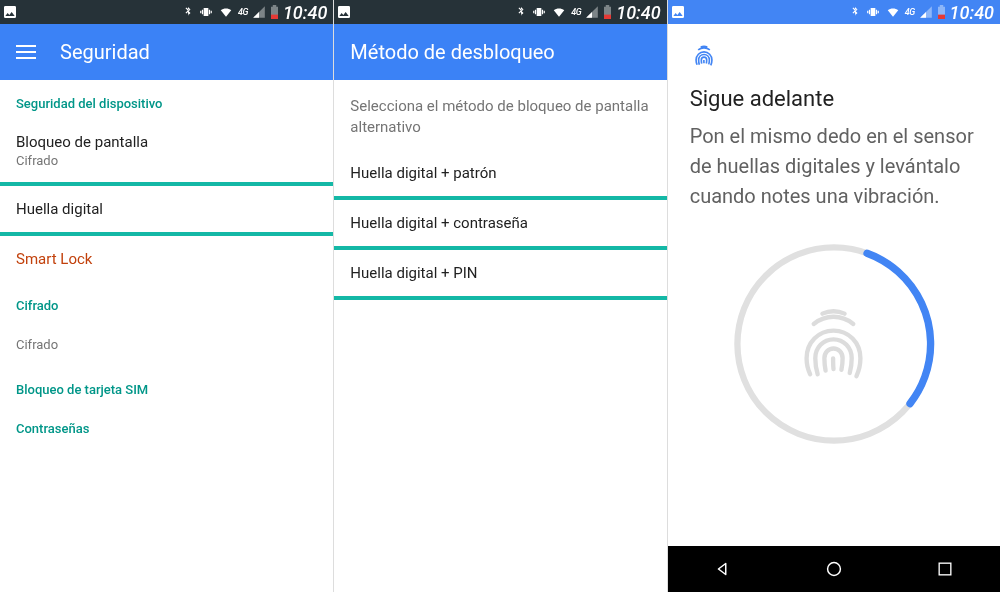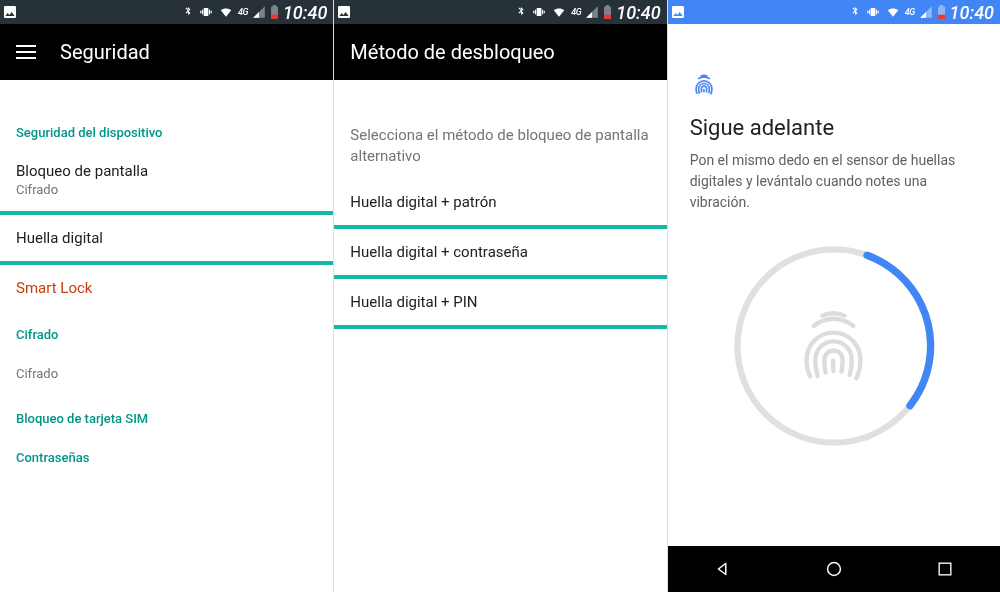--- a/index.html
+++ b/index.html
@@ -36,34 +36,34 @@
   .statusbar.dark { background: #263238; color: #fff; }
   .statusbar.light { background: #4285f4; color: #fff; }
   .status-left { display:flex; align-items:center; gap:2px;}
   .status-right { display: flex; align-items: center; gap: 4px; }
   .status-icon { display:inline-flex; align-items:center; justify-content:center; }
   .status-time { font-size: 18px; }
 
   
   .appbar {
     height: 56px;
-    background: #000000;
+    background: #3b82f6;
     color: #fff;
     display: flex;
     align-items: center;
     padding: 0 16px;
     gap: 24px;
   }
   .appbar .title { font-size: 20px; font-weight: 400; }
   .hamburger { width: 20px; height: 14px; position: relative; cursor: pointer; }
   .hamburger span { position:absolute; left:0; right:0; height:2px; background:#fff; }
   .hamburger span:nth-child(1){ top:0;} .hamburger span:nth-child(2){ top:6px;} .hamburger span:nth-child(3){ top:12px;}
 
   
-  .content { flex:1; overflow:hidden; background:#fff;margin-top:29px; }
+  .content { flex:1; overflow:hidden; background:#fff; }
   .section-header {
     color: #009688;
     font-size: 13px;
     font-weight: 500;
     padding: 16px 16px 8px;
   }
   .list-item {
     padding: 14px 16px;
     border-bottom: 4px solid #14b8a6;
     cursor: pointer;
@@ -75,24 +75,24 @@
   .list-item.disabled .secondary { color:#cfcfcf; }
 
   .subtitle-text {
     font-size: 15px;
     color:#757575;
     padding: 16px 16px 12px;
     line-height: 1.4;
   }
 
   
-  .p3-body { padding: 18px 22px 0; margin-top: 29px; }
+  .p3-body { padding: 18px 22px 0; }
   .fp-icon-small { color:#4285f4; margin-bottom: 12px; }
   .p3-title { font-size: 22px; color:#212121; margin-bottom: 10px; }
-  .p3-text { font-size: 14px; color:#616161; line-height:1.5; }
+  .p3-text { font-size: 20px; color:#616161; line-height:1.5; }
 
   .fp-ring-wrap {
     display:flex; justify-content:center; margin-top: 28px;
   }
   .fp-ring {
     position: relative;
     width: 210px; height: 210px;
   }
   .fp-ring svg.ring { position:absolute; inset:0; }
   .fp-ring .fp-center {

